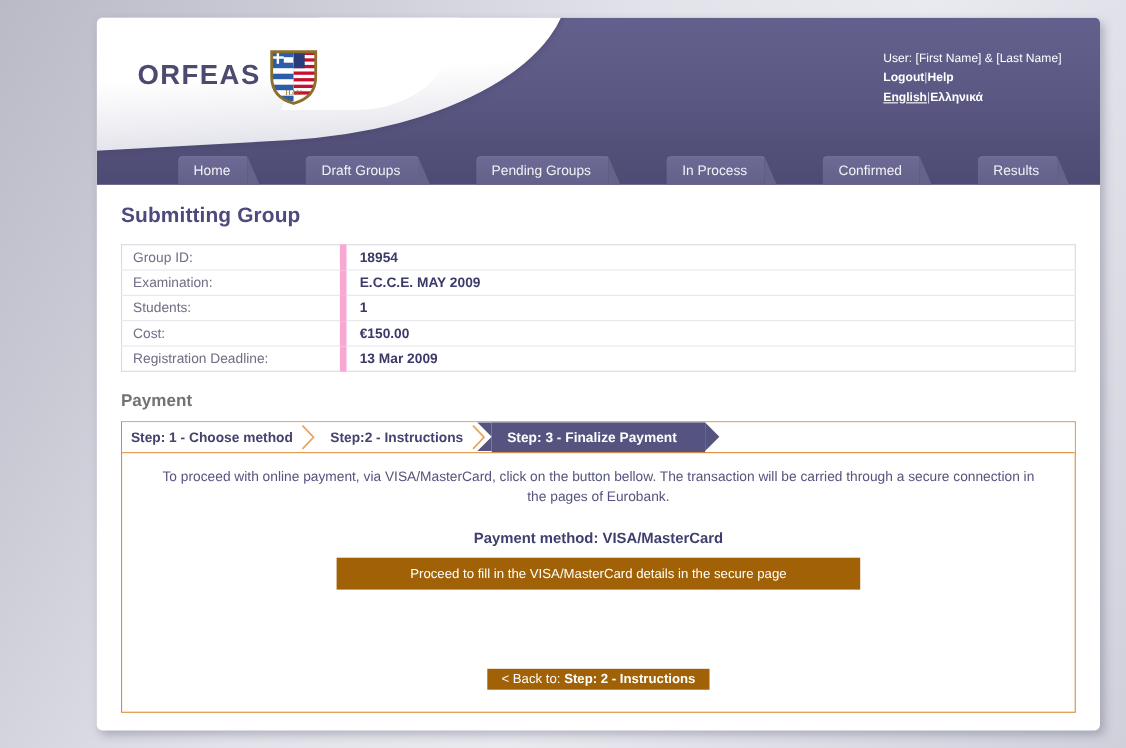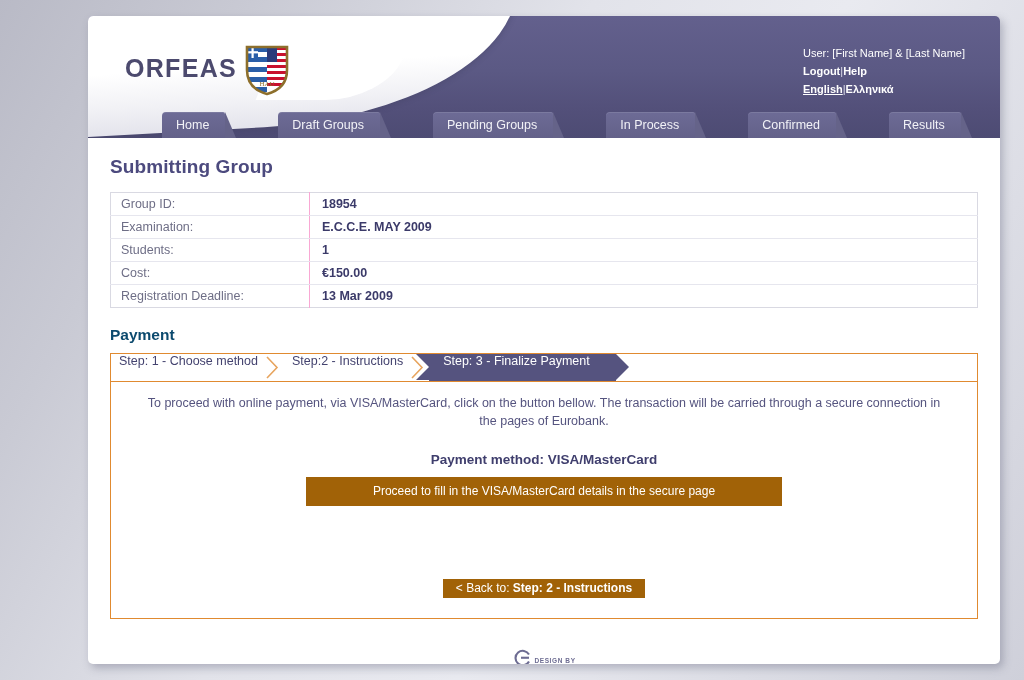--- a/index.html
+++ b/index.html
@@ -20,21 +20,21 @@
     width: 912px; height: 648px;
     background: #ffffff;
     border-radius: 5px;
     box-shadow: 3px 4px 9px rgba(80,84,110,0.35);
     overflow: hidden;
   }
 
   
   #header {
     position: relative;
-    height: 122px;
+    height: 152px;
     background: linear-gradient(180deg, #63608d 0%, #5b5984 45%, #53507a 75%, #4d4b73 100%);
     overflow: hidden;
     text-decoration: underline;
   }
   
   #header .swoosh {
     position: absolute;
     left: -40px; top: -110px;
     width: 470px; height: 220px;
     background: linear-gradient(180deg,#ffffff 0%, #ffffff 72%, #f1f1f5 88%, #e4e4ec 100%);
@@ -136,42 +136,42 @@
   h1.section {
     margin: 18px 0 14px 0;
     font-size: 19px;
     color: #4c4a7e;
     font-weight: bold;
     letter-spacing: 0.1px;
   }
   h2.section {
     margin: 18px 0 9px 0;
     font-size: 15.5px;
-    color: #0c4a6e;
+    color: #737373;
     font-weight: bold;
   }
 
   
   table.info {
     width: 100%;
     border-collapse: collapse;
     border: 1px solid #d9d9e2;
     font-size: 12.5px;
   }
   table.info td {
     padding: 4px 8px;
     border-bottom: 1px solid #e6e6ee;
     vertical-align: middle;
     height: 14px;
   }
   table.info tr:last-child td { border-bottom: none; }
   table.info td.k {
     width: 180px;
     color: #6e6e86;
-    border-right: 1px solid #f9a8d4;
+    border-right: 6px solid #f9a8d4;
     padding-left: 10px;
   }
   table.info td.v {
     color: #3b3a69;
     font-weight: bold;
     padding-left: 12px;
   }
 
   
   #payment-box {
@@ -181,24 +181,24 @@
   #steps {
     display: flex;
     align-items: stretch;
     height: 27px;
     border-bottom: 1px solid #e08a30;
     background: #ffffff;
   }
   .step {
     position: relative;
     display: flex;
-    align-items: flex-start;
+    align-items: center;
     font-size: 12.5px;
     color: #44436f;
-    font-weight: normal;
+    font-weight: bold;
     padding: 0 26px 0 8px;
     white-space: nowrap;
     background: #ffffff;
   }
   .step .chev {
     position: absolute;
     right: 4px; top: 0;
     width: 16px; height: 27px;
   }
   .step.active {

